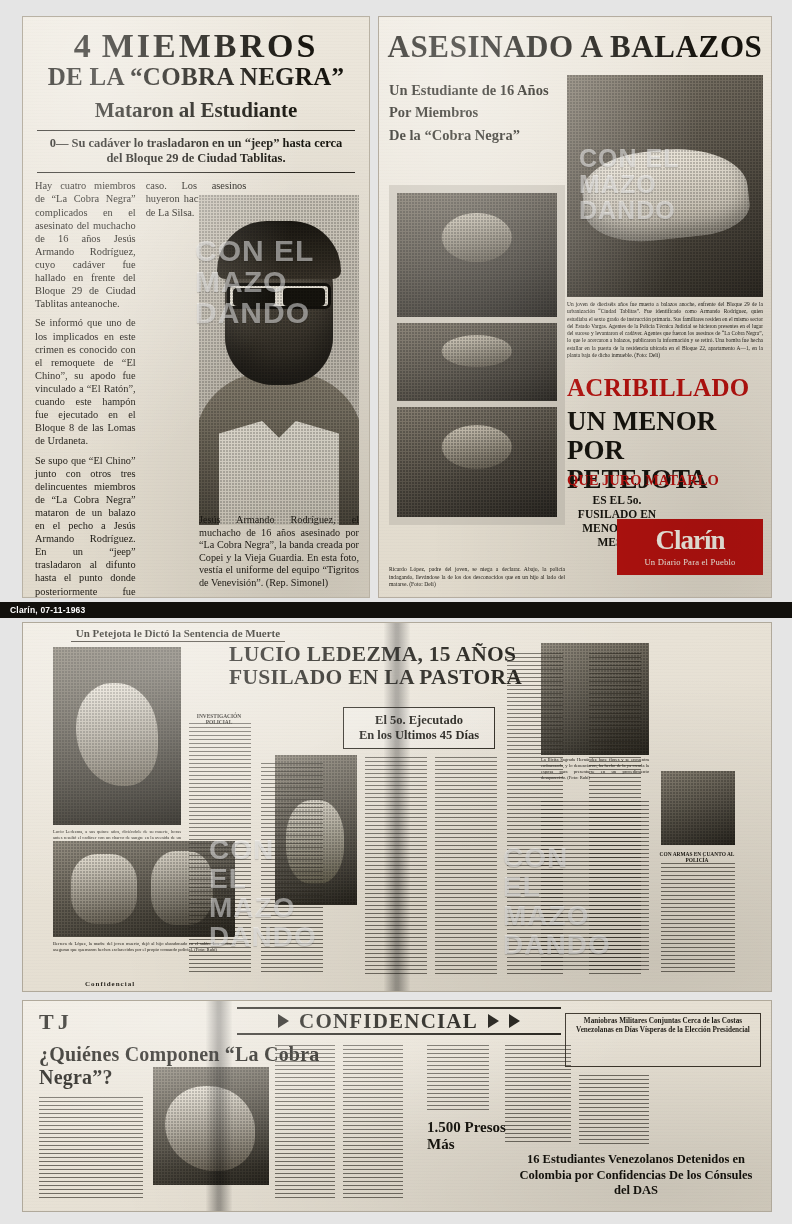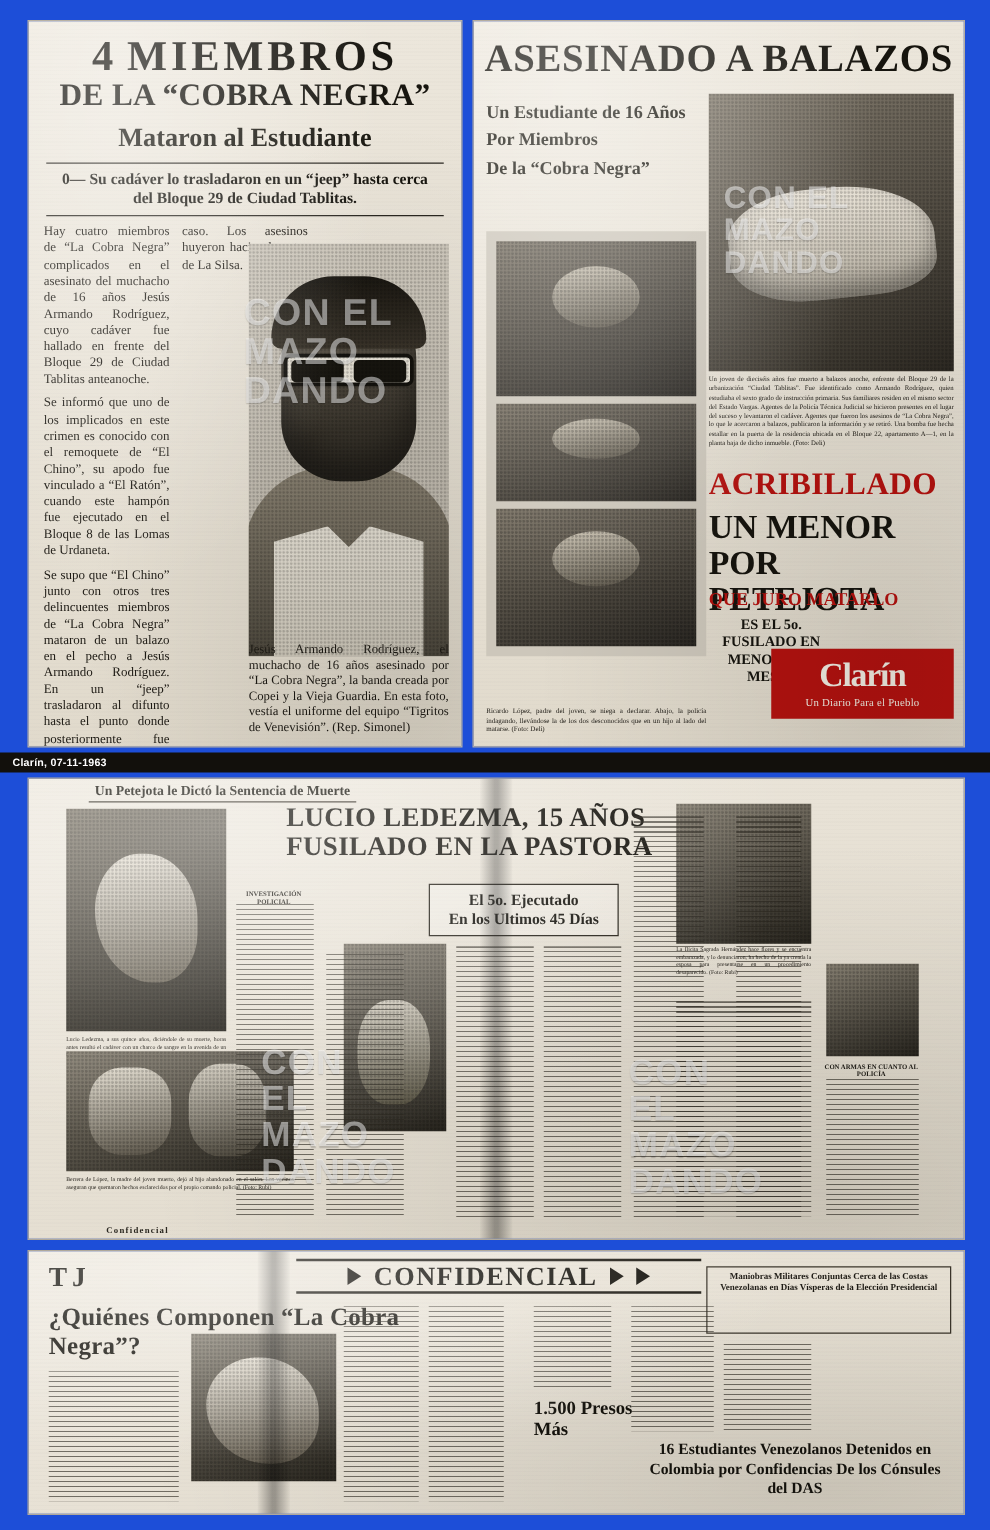--- a/index.html
+++ b/index.html
@@ -3,21 +3,21 @@
 <meta charset="utf-8">
 <style>
   * { box-sizing: border-box; }
   html, body { margin:0; padding:0; }
   body {
     width: 792px; height: 1224px;
     background: #ffffff;
     font-family: "Liberation Serif", serif;
     overflow: hidden;
   }
-  .page { position: relative; width: 792px; height: 1224px; background:#1d4ed8; }
+  .page { position: relative; width: 792px; height: 1224px; background:#e5e5e5; }
 
   
   .paper {
     position: absolute;
     background:
       repeating-linear-gradient(0deg, rgba(0,0,0,0.012) 0px, rgba(0,0,0,0.012) 1px, rgba(0,0,0,0) 1px, rgba(0,0,0,0) 3px),
       linear-gradient(160deg, #efeae0 0%, #e8e2d6 40%, #ded7c8 100%);
     overflow: hidden;
   }
   .paper::after{

